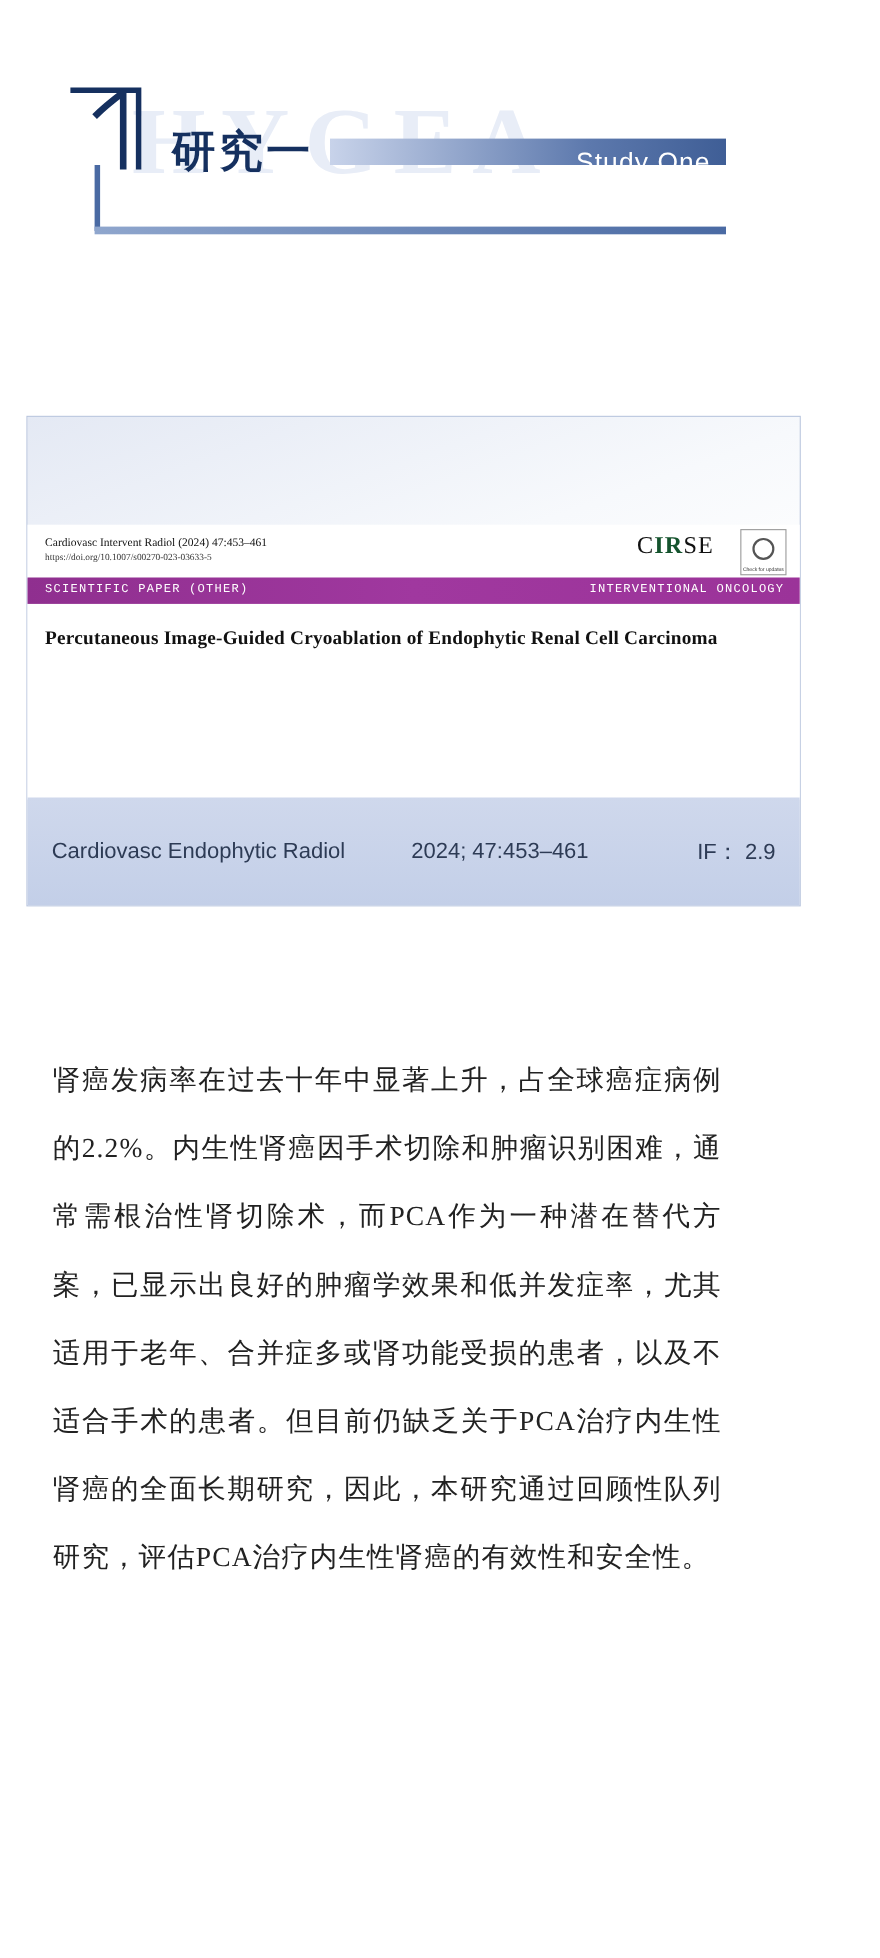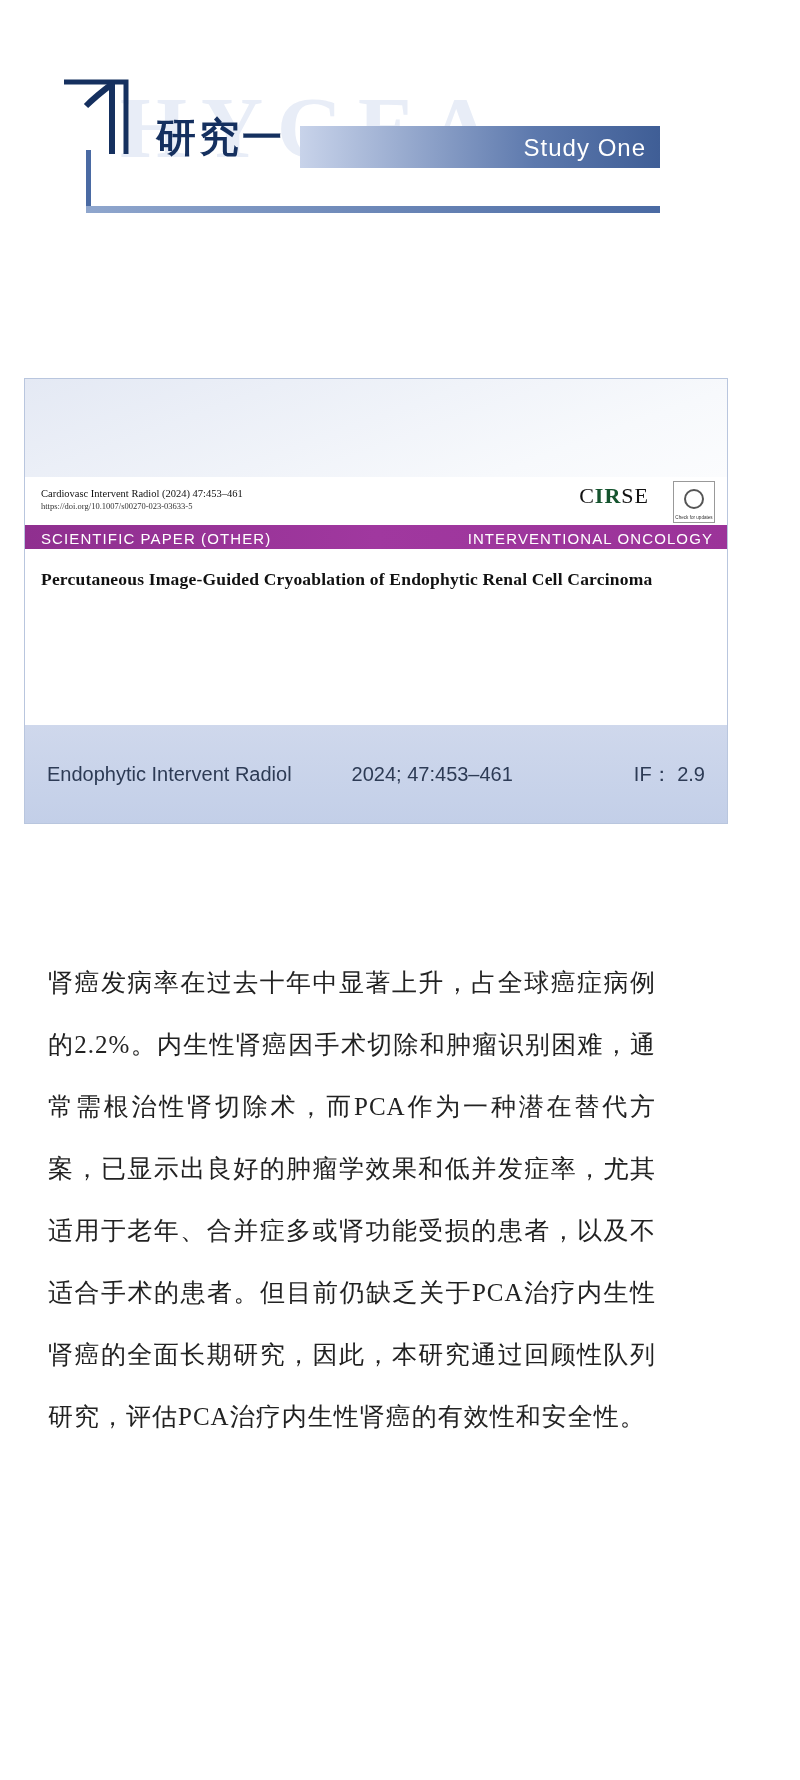--- a/index.html
+++ b/index.html
@@ -52,21 +52,21 @@
     color: #15305f;
     letter-spacing: 3px;
     padding-left: 28px;
   }
 
   .header-bar {
     position: absolute;
     left: 300px;
     top: 126px;
     width: 360px;
-    height: 42px;
+    height: 24px;
     background: linear-gradient(90deg, #c8d3ea 0%, #5d79ad 65%, #3f5e96 100%);
   }
   .header-bar-label {
     position: absolute;
     right: 14px;
     top: 8px;
     font-size: 24px;
     color: #ffffff;
     letter-spacing: 1px;
     font-family: "Liberation Sans", sans-serif;
@@ -162,22 +162,22 @@
   }
 
   .ribbon {
     position: absolute;
     left: 0;
     right: 0;
     top: 48px;
     height: 24px;
     background: linear-gradient(90deg, #8f2f8f 0%, #a0389f 50%, #9b3399 100%);
     color: #ffffff;
-    font-family: Liberation Sans, sans-serif;
-    font-size: 15px;
+    font-family: Liberation Mono, monospace;
+    font-size: 11px;
     letter-spacing: 1.1px;
   }
   .ribbon .left { position: absolute; left: 16px; top: 5px; }
   .ribbon .right { position: absolute; right: 14px; top: 5px; }
 
   .paper-title {
     position: absolute;
     left: 16px;
     right: 40px;
     top: 90px;
@@ -264,19 +264,19 @@
 
     <div class="ribbon">
       <span class="left">SCIENTIFIC PAPER (OTHER)</span>
       <span class="right">INTERVENTIONAL ONCOLOGY</span>
     </div>
 
     <div class="paper-title">Percutaneous Image-Guided Cryoablation of Endophytic Renal Cell Carcinoma</div>
   </div>
 
   <div class="card-footer">
-    <span class="journal">Endophytic Intervent Radiol</span>
+    <span class="journal">Cardiovasc Endophytic Radiol</span>
     <span class="vol">2024; 47:453–461</span>
     <span class="if">IF： 2.9</span>
   </div>
 </div>
 
 <div class="body-text">肾癌发病率在过去十年中显著上升，占全球癌症病例的2.2%。内生性肾癌因手术切除和肿瘤识别困难，通常需根治性肾切除术，而PCA作为一种潜在替代方案，已显示出良好的肿瘤学效果和低并发症率，尤其适用于老年、合并症多或肾功能受损的患者，以及不适合手术的患者。但目前仍缺乏关于PCA治疗内生性肾癌的全面长期研究，因此，本研究通过回顾性队列研究，评估PCA治疗内生性肾癌的有效性和安全性。</div>
 
 </body></html>

